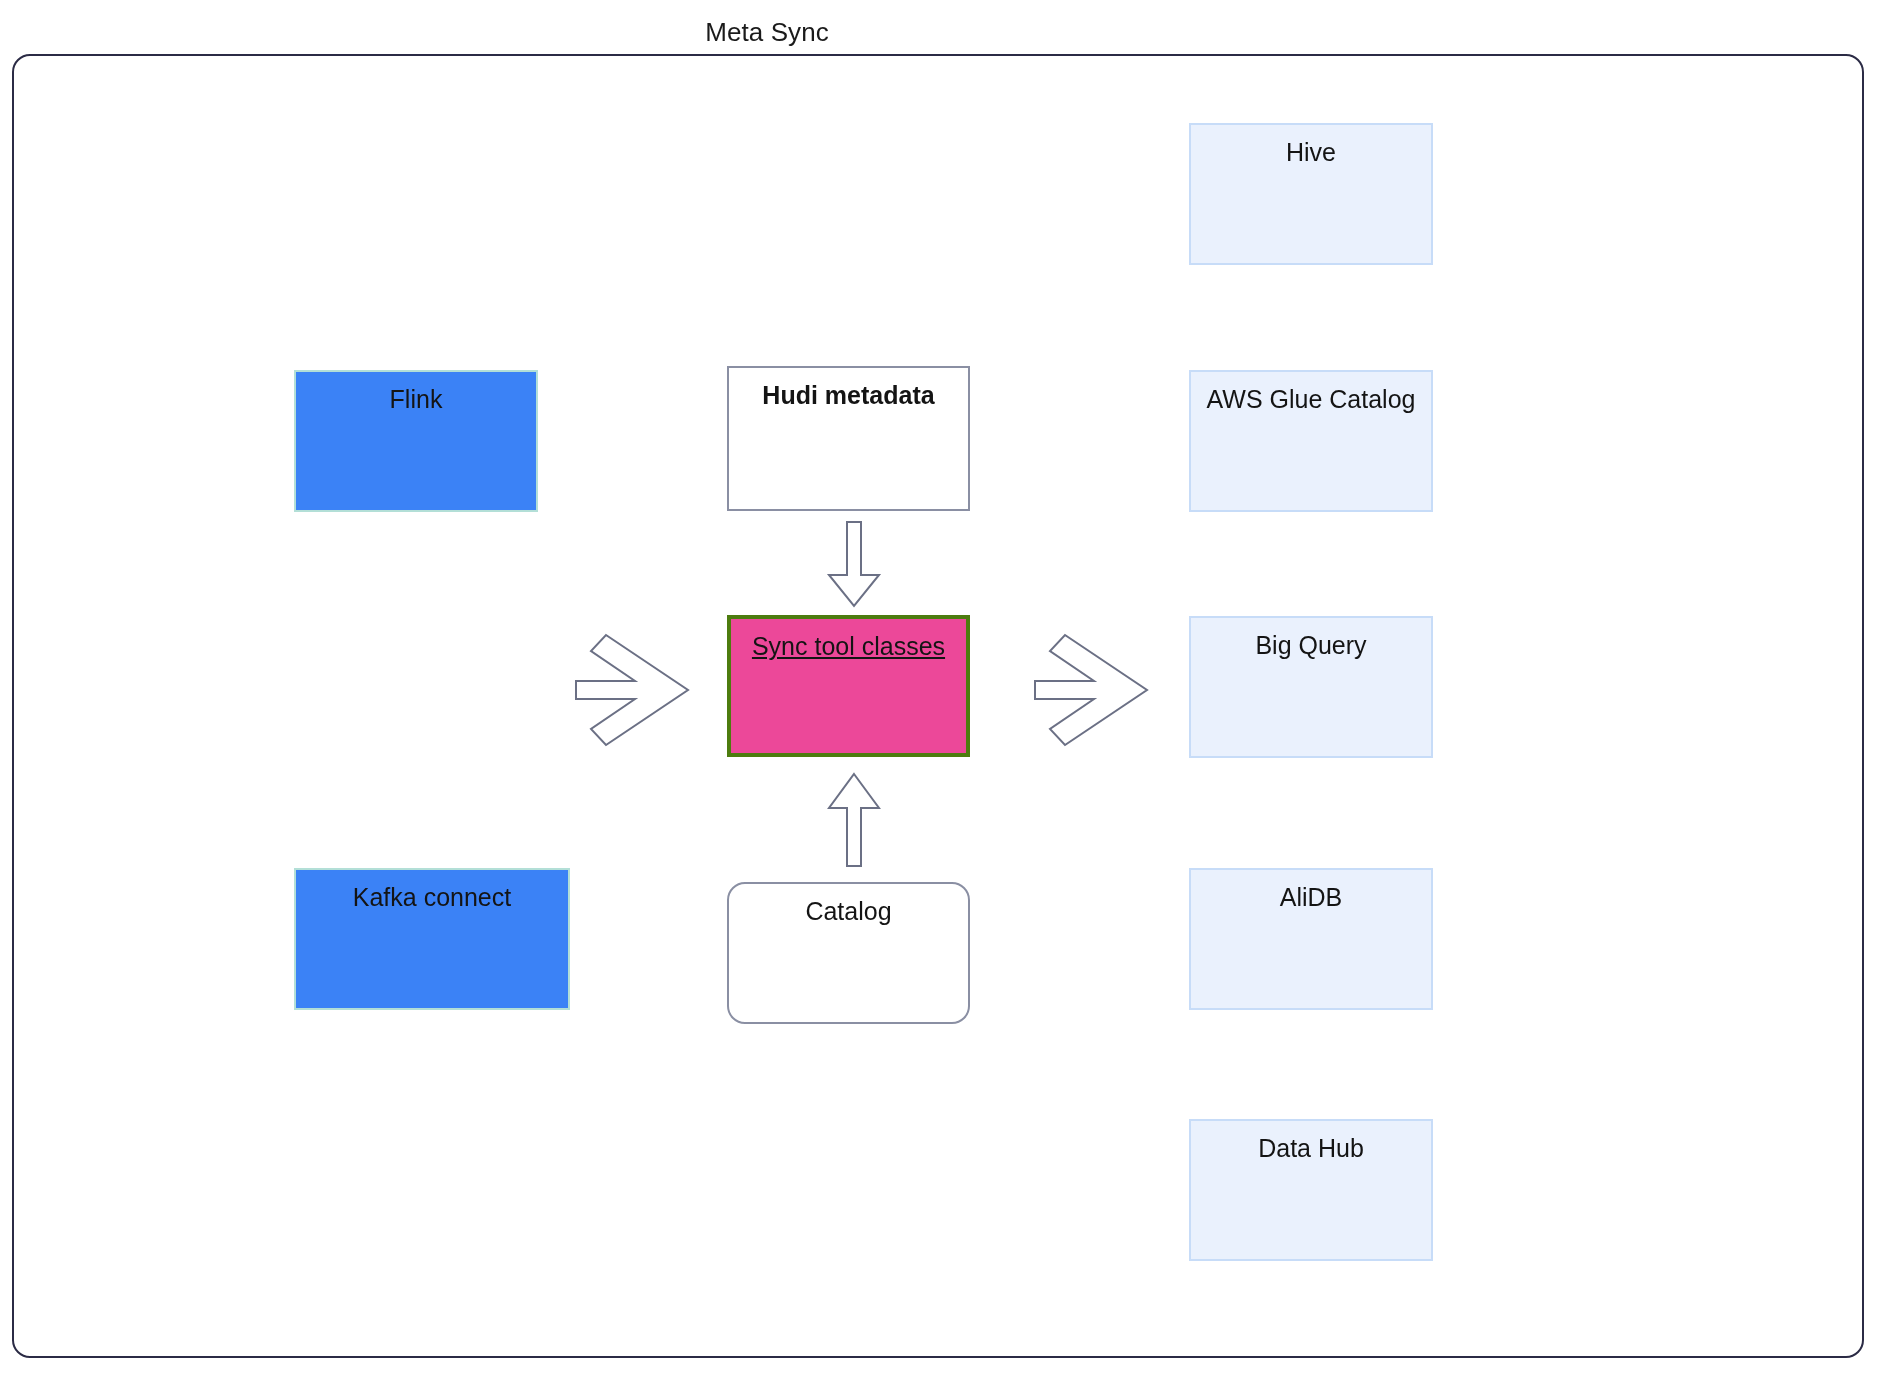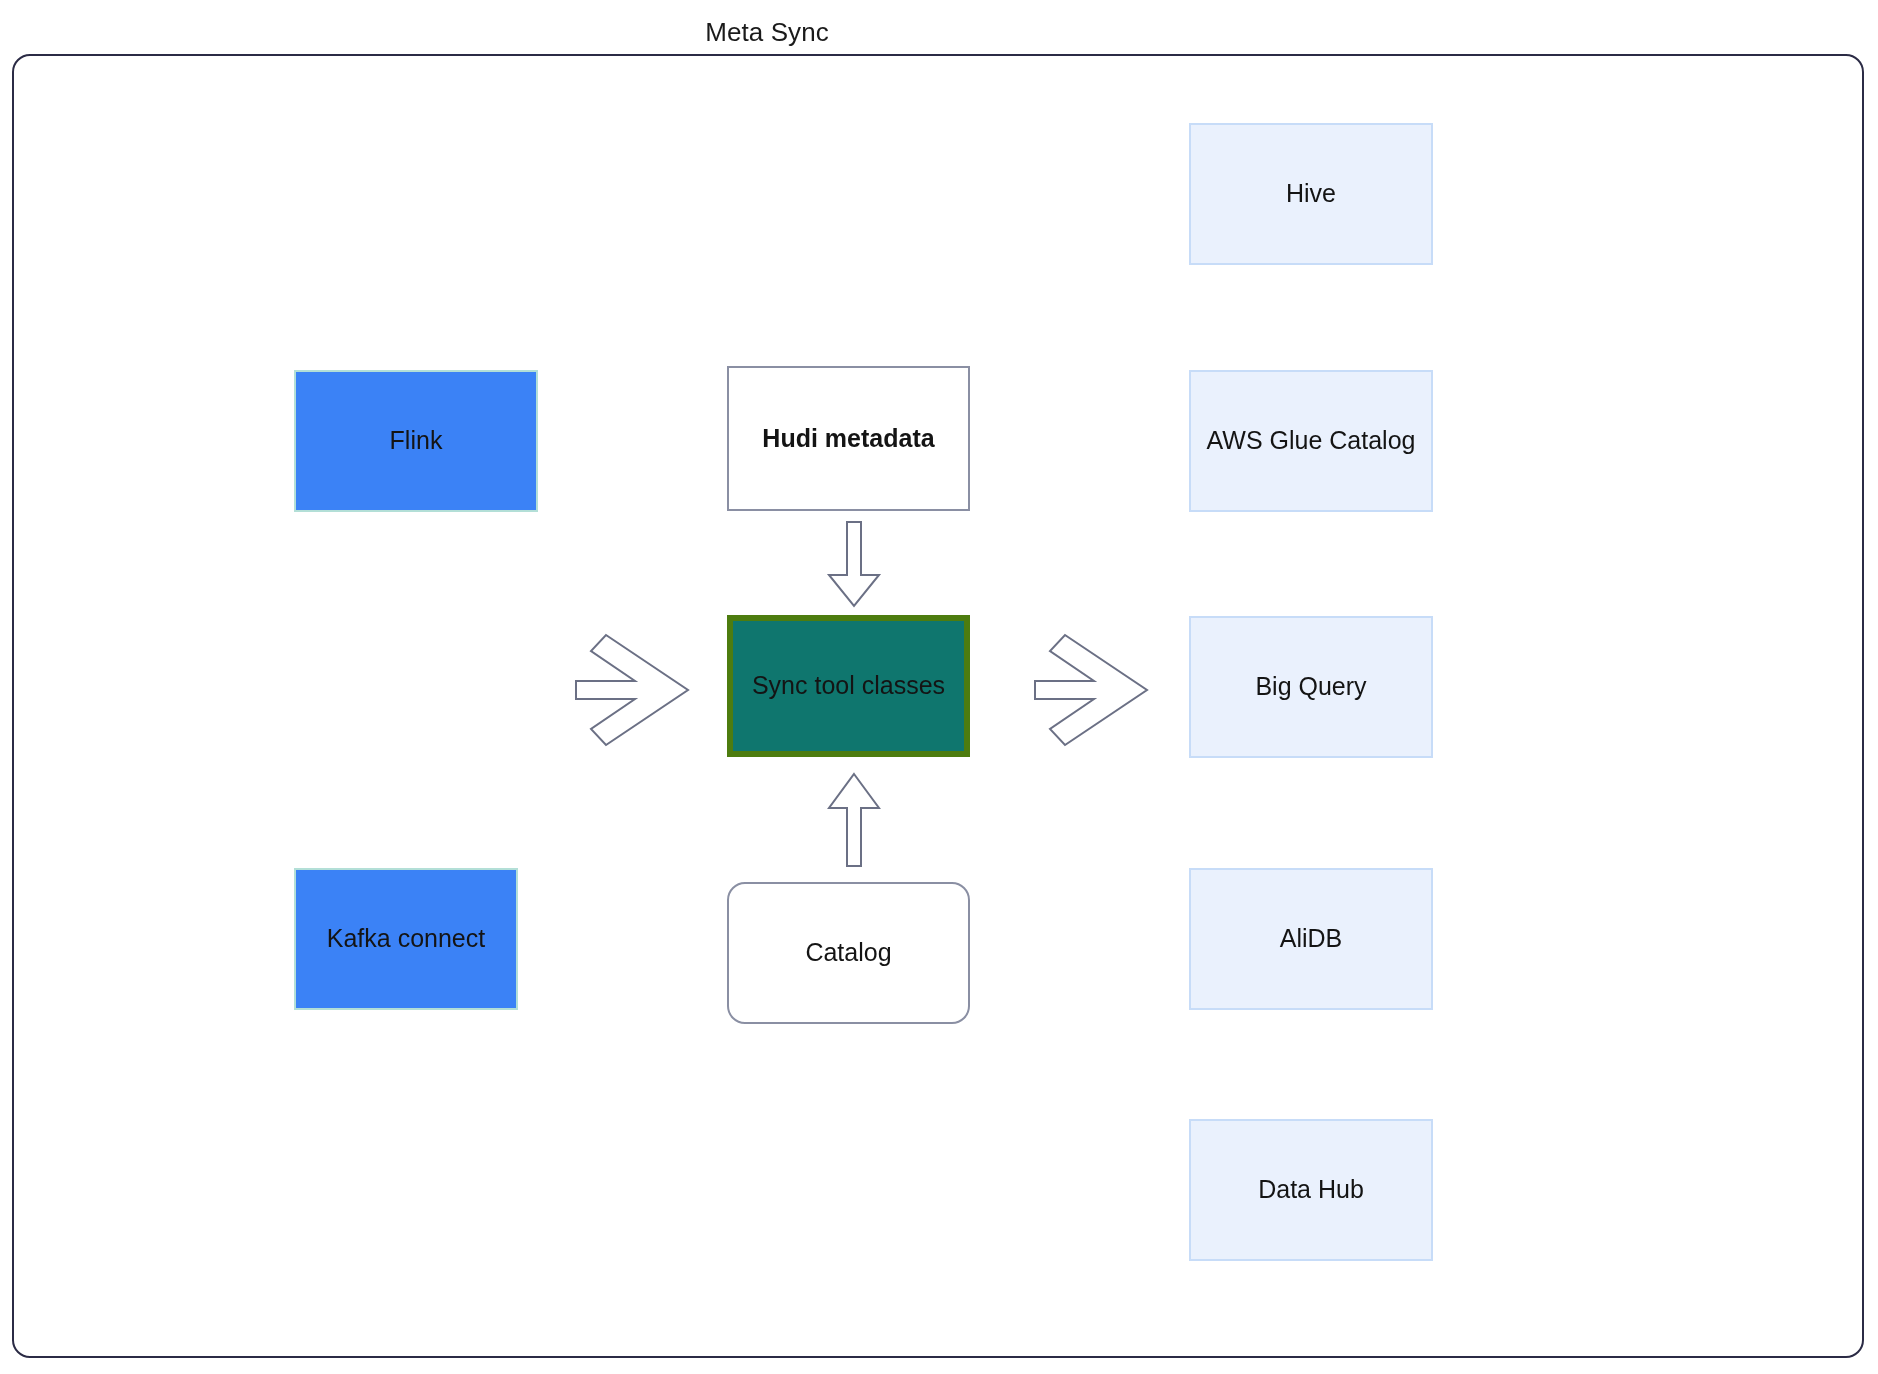--- a/index.html
+++ b/index.html
@@ -44,40 +44,40 @@
     border-radius: 18px;
     box-sizing: border-box;
     background: transparent;
   }
 
   
   .node {
     position: absolute;
     box-sizing: border-box;
     display: flex;
-    align-items: center;
     justify-content: center;
     font-size: 25px;
     color: #141414;
     text-align: center;
     line-height: 1.25;
     padding: 12px 8px;
   }
 
   .node.source {
     background: #3b82f6;
     border: 2px solid #b3dfd7;
   }
   .node.plain {
     background: #ffffff;
     border: 2px solid #8a8fa3;
   }
   .node.center {
-    background: #0f766e;
-    border: 6px solid #4d7c0f;
+    background: #ec4899;
+    border: 4px solid #4d7c0f;
+    text-decoration: underline;
   }
   .node.target {
     background: #eaf1fd;
     border: 2px solid #c7dcf8;
   }
 
   
   .arrow {
     position: absolute;
   }
@@ -99,21 +99,21 @@
 
   <div class="diagram-title">Meta Sync</div>
 
   <div class="frame"></div>
 
   <div class="node source" style="left:294px; top:370px; width:244px; height:142px;">
     <span>Flink</span>
   </div>
 
 
-  <div class="node source" style="left:294px; top:868px; width:224px; height:142px;">
+  <div class="node source" style="left:294px; top:868px; width:276px; height:142px;">
     <span>Kafka connect</span>
   </div>
 
   <div class="node plain" style="left:727px; top:366px; width:243px; height:145px;font-weight:bold;">
     <span>Hudi metadata</span>
   </div>
 
   <div class="node center" style="left:727px; top:615px; width:243px; height:142px;">
     <span>Sync tool classes</span>
   </div>

